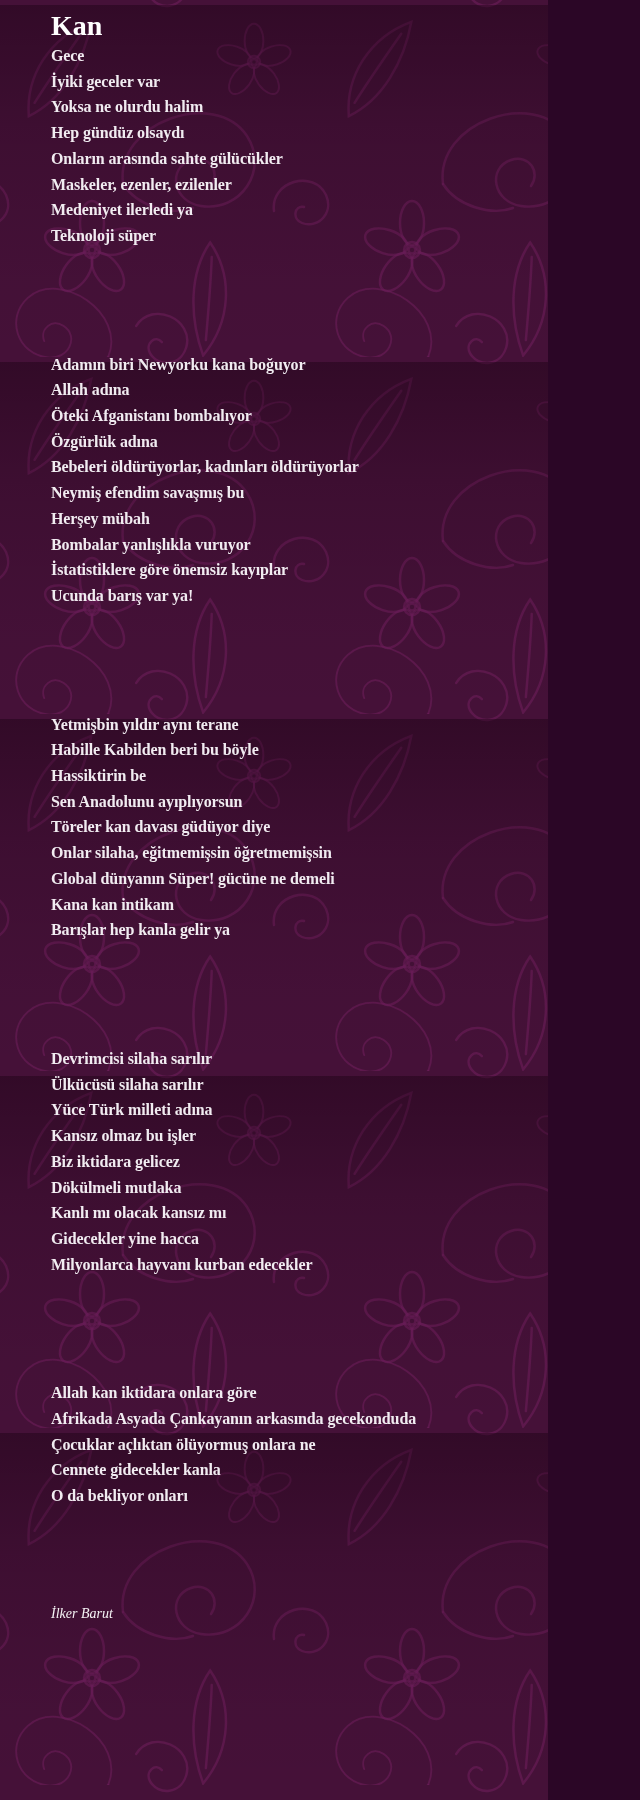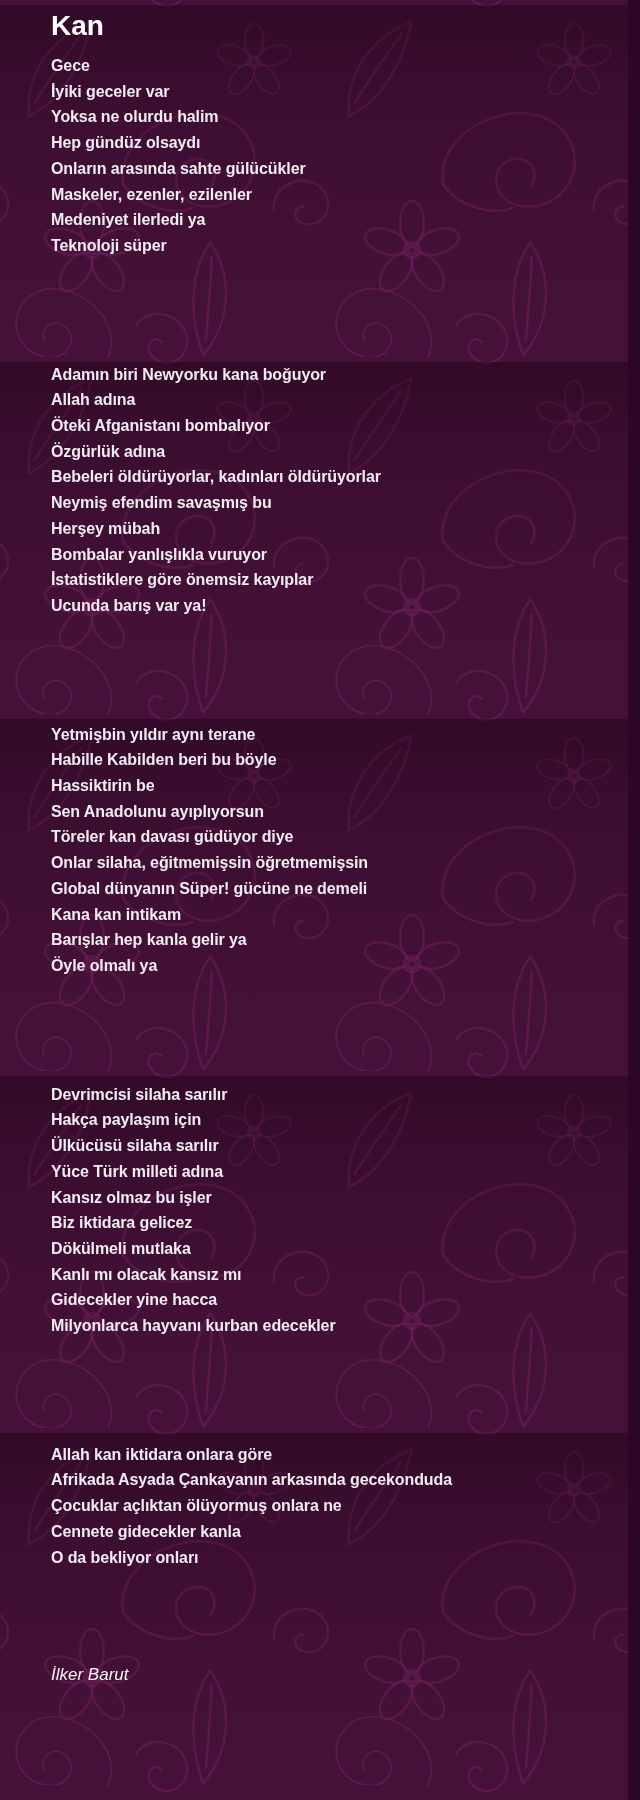--- a/index.html
+++ b/index.html
@@ -1,54 +1,54 @@
 <!DOCTYPE html>
 <html style="--bg: #451138; --pattern-line: #6d1d5a; --text: #f1ecf1; --title: #ffffff; --author: #f5f3f5;"><head>
 <meta charset="utf-8">
 <style>
   * { box-sizing: border-box; margin: 0; padding: 0; }
   html, body { background: #2b0626; }
   .page {
     position: relative;
-    width: 628px;
+    width: 548px;
     height: 1800px;
     overflow: hidden;
     background: var(--bg, #451138);
-    font-family: Liberation Sans, sans-serif;
+    font-family: Liberation Serif, serif;
   }
   .bg { position: absolute; left: 0; top: 0; display: block; }
   .bg path, .bg ellipse, .bg circle {
     fill: none;
     stroke: var(--pattern-line, #6d1d5a);
     stroke-width: 2.4;
     stroke-linecap: round;
     opacity: 0.6;
   }
   .content { position: absolute; left: 51px; top: 0; right: 16px; }
   .title {
     margin-top: 9px;
     font-size: 28px;
     line-height: 34px;
     font-weight: 700;
     color: var(--title, #ffffff);
   }
-  .poem { margin-top: 10px; }
+  .poem { margin-top: 0; }
   .stanza { margin-bottom: 103px; }
   .stanza:last-child { margin-bottom: 0; }
   .line {
     color: var(--text, #f1ecf1);
     font-size: 16px;
     font-weight: 700;
     line-height: 25.7px;
     letter-spacing: -0.1px;
     white-space: nowrap;
   }
   .author {
     margin-top: 92px;
-    font-size: 17px;
+    font-size: 14px;
     line-height: 26px;
     font-style: italic;
     font-weight: 400;
     color: var(--author, #f5f3f5);
   }
 </style>
 </head>
 <body>
 
 <div class="page">
@@ -134,25 +134,23 @@
         <div class="stanza">
           <p class="line">Yetmişbin yıldır aynı terane</p>
           <p class="line">Habille Kabilden beri bu böyle</p>
           <p class="line">Hassiktirin be</p>
           <p class="line">Sen Anadolunu ayıplıyorsun</p>
           <p class="line">Töreler kan davası güdüyor diye</p>
           <p class="line">Onlar silaha, eğitmemişsin öğretmemişsin</p>
           <p class="line">Global dünyanın Süper! gücüne ne demeli</p>
           <p class="line">Kana kan intikam</p>
           <p class="line">Barışlar hep kanla gelir ya</p>
-          <p class="line">Öyle olmalı ya</p>
         </div>
         <div class="stanza">
           <p class="line">Devrimcisi silaha sarılır</p>
-          <p class="line">Hakça paylaşım için</p>
           <p class="line">Ülkücüsü silaha sarılır</p>
           <p class="line">Yüce Türk milleti adına</p>
           <p class="line">Kansız olmaz bu işler</p>
           <p class="line">Biz iktidara gelicez</p>
           <p class="line">Dökülmeli mutlaka</p>
           <p class="line">Kanlı mı olacak kansız mı</p>
           <p class="line">Gidecekler yine hacca</p>
           <p class="line">Milyonlarca hayvanı kurban edecekler</p>
         </div>
         <div class="stanza">

